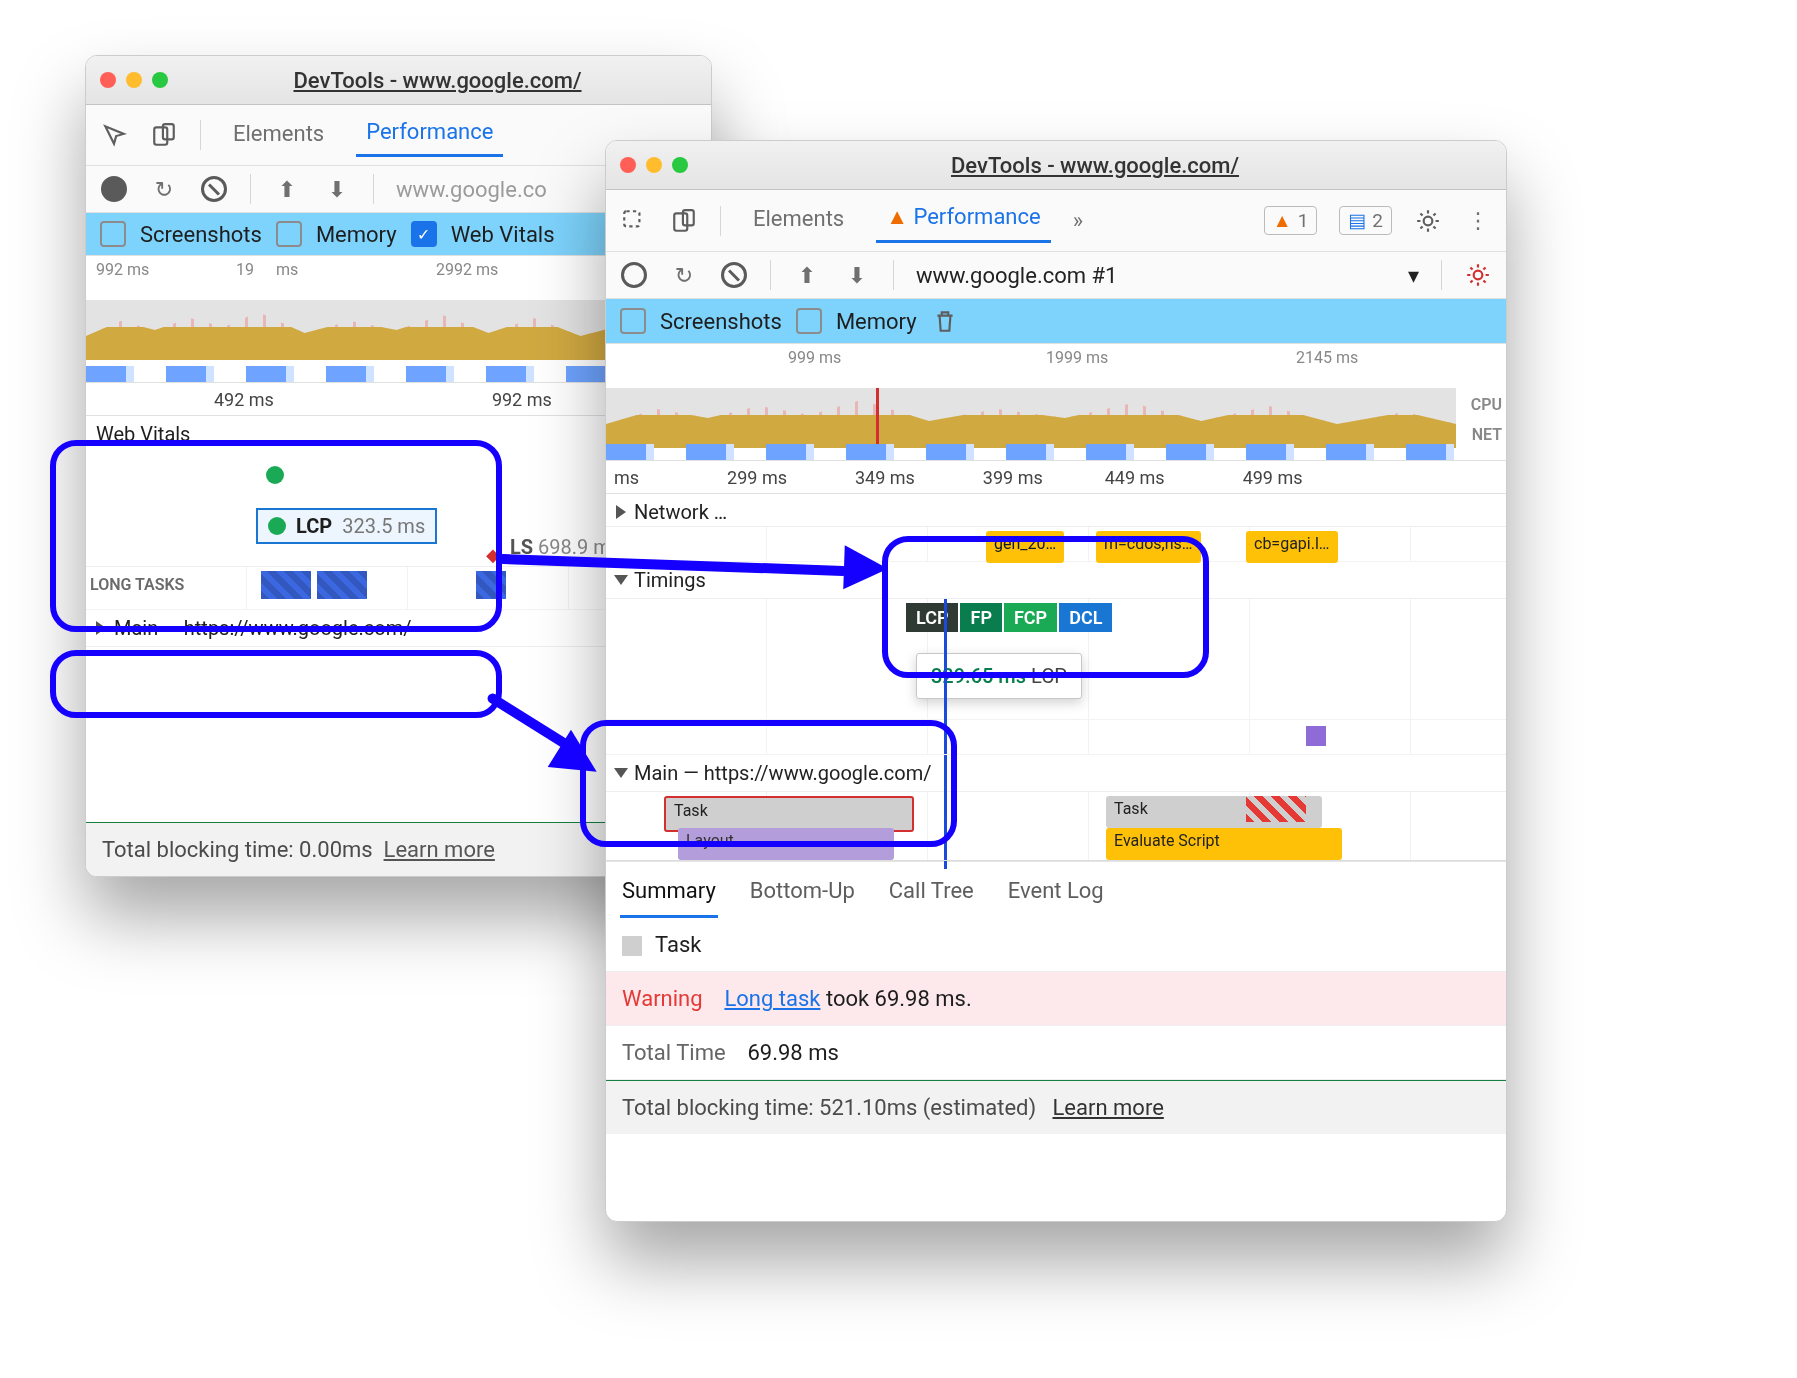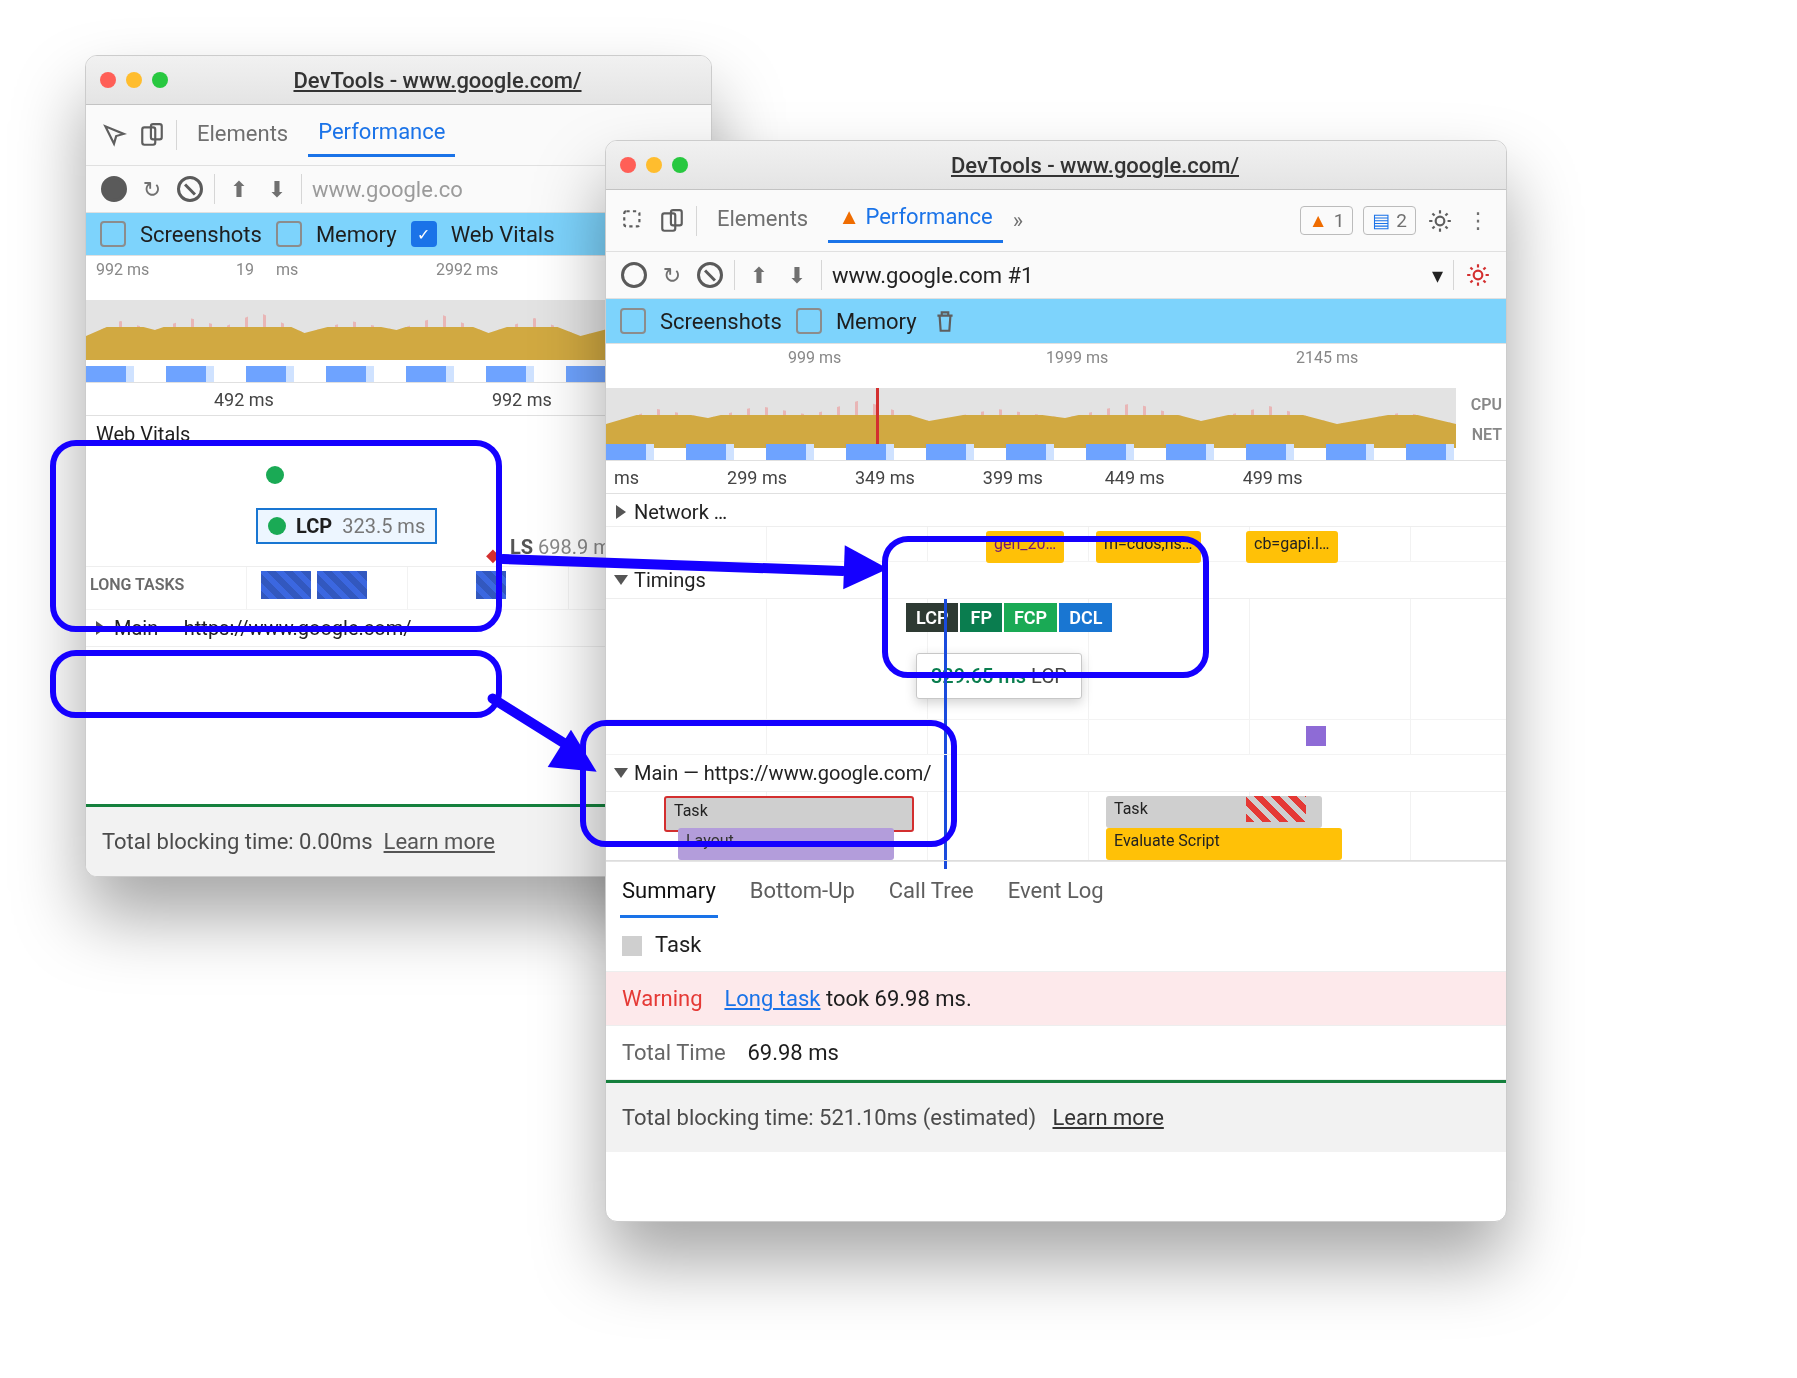--- a/index.html
+++ b/index.html
@@ -49,21 +49,21 @@
   border-bottom:1px solid #c3c3c3;
   text-decoration:underline;
 }
 .traffic{display:flex;gap:10px}
 .dot{width:16px;height:16px;border-radius:50%}
 .dot.r{background:#ff5f57}
 .dot.y{background:#ffbd2e}
 .dot.g{background:#28c840}
 .titlebar .title{flex:1;text-align:center;font-weight:500}
 .toolbar{
-  display:flex;align-items:center;gap:10px;
+  display:flex;align-items:center;gap:22px;
   padding:8px 14px;border-bottom:1px solid var(--border);
   color:var(--grey);font-size:22px;
   background:#fafafa;
 }
 .tab{padding:6px 10px 10px;cursor:pointer}
 .tab.active{color:var(--chrome-blue);border-bottom:3px solid var(--chrome-blue)}
 .icon-btn{width:28px;height:28px;display:flex;align-items:center;justify-content:center}
 .circle{border:3px solid #5a5a5a;border-radius:50%;width:20px;height:20px;background:#5a5a5a}
 .circle.hollow{background:transparent}
 .check{
@@ -133,21 +133,21 @@
   padding:10px 14px;font-size:20px;border-radius:3px;white-space:nowrap;
 }
 .detail-tabs{
   display:flex;gap:30px;padding:10px 14px 0;font-size:22px;color:#5e5e5e;border-top:1px solid #e5e5e5;
 }
 .detail-tabs .dt{padding:6px 2px 12px}
 .detail-tabs .dt.active{color:#111;border-bottom:3px solid var(--chrome-blue)}
 .panel-row{padding:14px 16px;font-size:22px;border-bottom:1px solid #eee}
 .warn-row{background:var(--warn-bg)}
 .footer{
-  background:#f2f2f2;padding:22px 16px;font-size:22px;color:#4b4b4b;border-top:3px solid #15803d;
+  background:#f2f2f2;padding:14px 16px;font-size:22px;color:#4b4b4b;border-top:1px solid #15803d;
 }
 .link{color:#1a73e8;text-decoration:underline}
 .callout{
   position:absolute;border:6px solid var(--highlight-blue);border-radius:26px;pointer-events:none;
 }
 .arrow-head{
   position:absolute;width:0;height:0;border-style:solid;
   border-width:22px 0 22px 44px;border-color:transparent transparent transparent var(--highlight-blue);
 }
 .arrow-line{
@@ -399,21 +399,21 @@
     <span class="tick" style="margin-left:50px">399 ms</span>
     <span class="tick" style="margin-left:44px">449 ms</span>
     <span class="tick" style="margin-left:60px">499 ms</span>
   </div>
 
   <div class="section-row" style="padding-bottom:2px">
     <span class="tri"></span>
     <span>Network …</span>
   </div>
   <div class="track">
-    <span class="pill" style="left:380px;background:var(--activity-yellow);color:#701a75">gen_20…</span>
+    <span class="pill" style="left:380px;background:var(--activity-yellow);color:#0f172a">gen_20…</span>
     <span class="pill" style="left:490px;background:var(--activity-yellow);color:#222">m=cdos,hs…</span>
     <span class="pill" style="left:640px;background:var(--activity-yellow);color:#222">cb=gapi.l…</span>
   </div>
 
   <div class="section-row">
     <span class="tri down"></span>
     <span>Timings</span>
   </div>
   <div class="track" style="height:120px">
     <div class="vitals-badges" style="left:300px">

